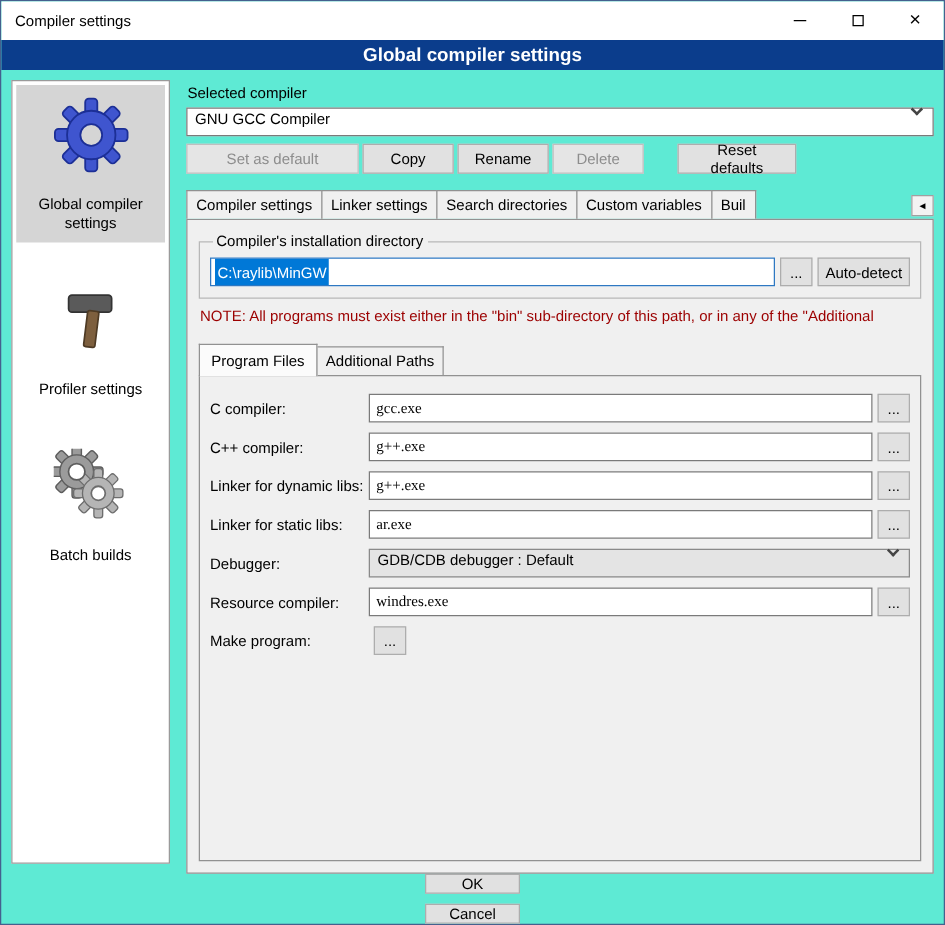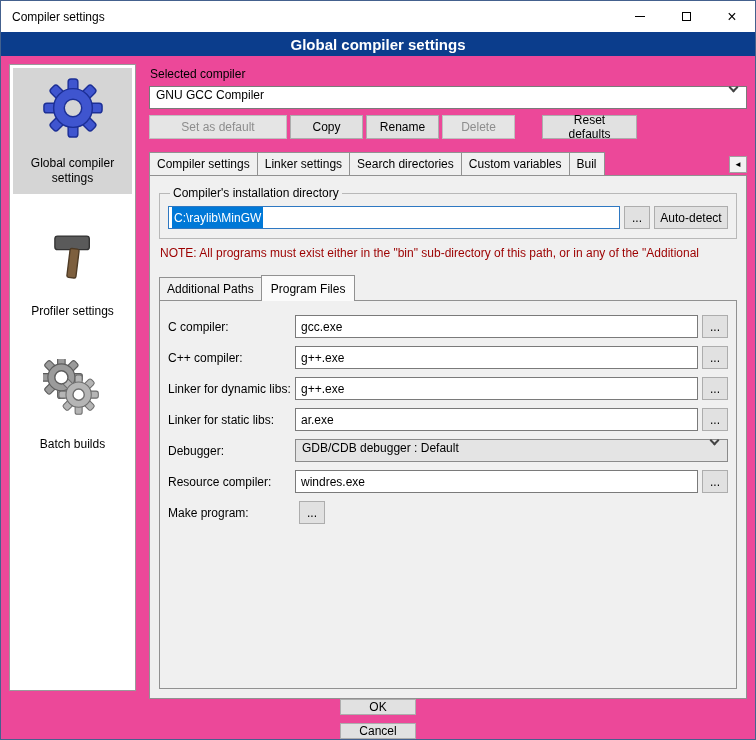--- a/index.html
+++ b/index.html
@@ -1,19 +1,19 @@
 <!DOCTYPE html>
 <html><head>
 <meta charset="utf-8">
 <style>
   * { box-sizing: border-box; margin: 0; padding: 0; }
   html,body { background:#dcdcdc; }
   body { font-family: "Liberation Sans", "DejaVu Sans", sans-serif; font-size: 12px; color:#000; }
 
-  .window { width:756px; height:740px; background:#ec4899; border:1px solid #44618e;
+  .window { width:756px; height:740px; background:#5eead4; border:1px solid #44618e;
             display:flex; flex-direction:column; overflow:hidden; }
 
   
   .titlebar { height:31px; background:#ffffff; display:flex; align-items:center; flex-shrink:0; }
   .titlebar-title { padding-left:11px; font-size:12px; }
   .win-controls { margin-left:auto; display:flex; height:100%; }
   .win-btn { width:46px; height:100%; display:flex; align-items:center; justify-content:center; cursor:default; }
   .glyph-min { width:10px; border-top:1px solid #000; display:inline-block; }
   .glyph-max { width:9px; height:9px; border:1px solid #000; display:inline-block; }
   .glyph-close { font-size:16px; line-height:1; }
@@ -77,21 +77,21 @@
 
   .note { color:#9c0000; margin:7px 1px 2px; white-space:nowrap; overflow:hidden; }
 
   .subtabs { display:flex; align-items:flex-end; margin-top:13px; position:relative; z-index:2; }
   .subpane { flex:1; border:1px solid #919191; background:#f0f0f0; padding:14px 8px; min-height:0;
              position:relative; z-index:1; }
 
   .frow { display:flex; align-items:center; margin-bottom:8px; height:23px; }
   .frow .flabel { width:127px; flex-shrink:0; }
   .frow input { flex:1; height:23px; border:1px solid #7a7a7a; background:#fff; padding:0 5px;
-                font-family:Liberation Sans, sans-serif; font-size:12px; min-width:0; }
+                font-family:Liberation Serif, serif; font-size:12px; min-width:0; }
   .frow .browse-btn { margin-left:4px; }
   .combo.debugger { flex:1; background:#e4e4e4; border-color:#8a8a8a; }
 
   
   .footer { height:40px; display:flex; align-items:center; justify-content:flex-start; gap:8px;
             padding:0 11px; flex-shrink:0;flex-direction:column; }
   .footer .btn { width:76px; }
 </style>
 </head>
 <body>
@@ -211,22 +211,22 @@
               <span class="sel-text">C:\raylib\MinGW</span>
             </div>
             <button class="btn browse-btn">...</button>
             <button class="btn autodetect-btn">Auto-detect</button>
           </div>
         </fieldset>
 
         <div class="note">NOTE: All programs must exist either in the "bin" sub-directory of this path, or in any of the "Additional</div>
 
         <div class="subtabs">
+          <div class="tab active">Program Files</div>
           <div class="tab">Additional Paths</div>
-          <div class="tab active">Program Files</div>
         </div>
 
         <div class="subpane">
 
           <div class="frow">
             <span class="flabel">C compiler:</span>
             <input type="text" value="gcc.exe" style="">
             <button class="btn browse-btn">...</button>
           </div>
 

